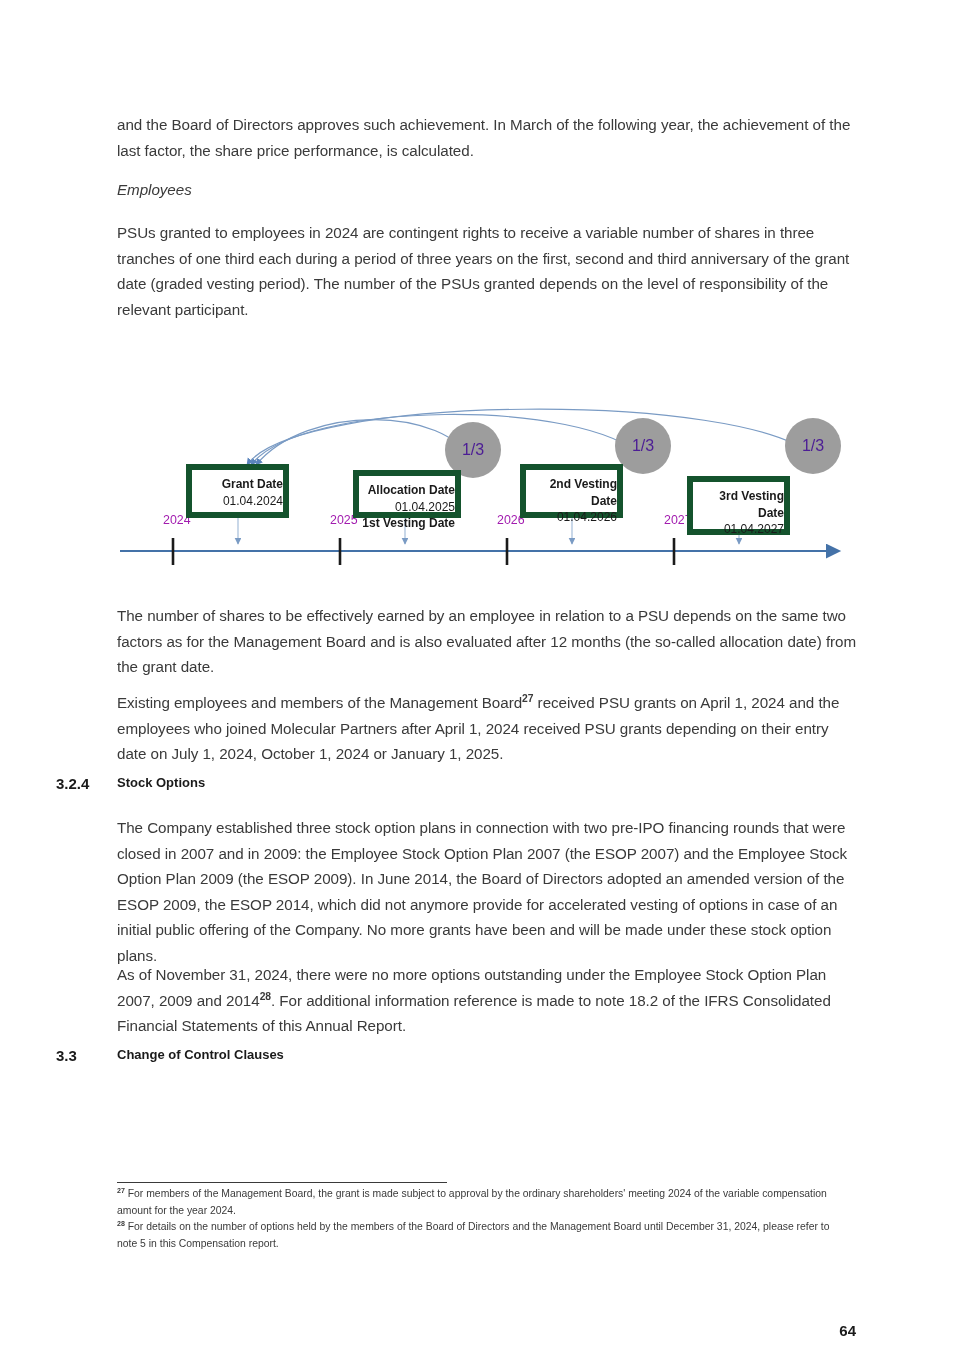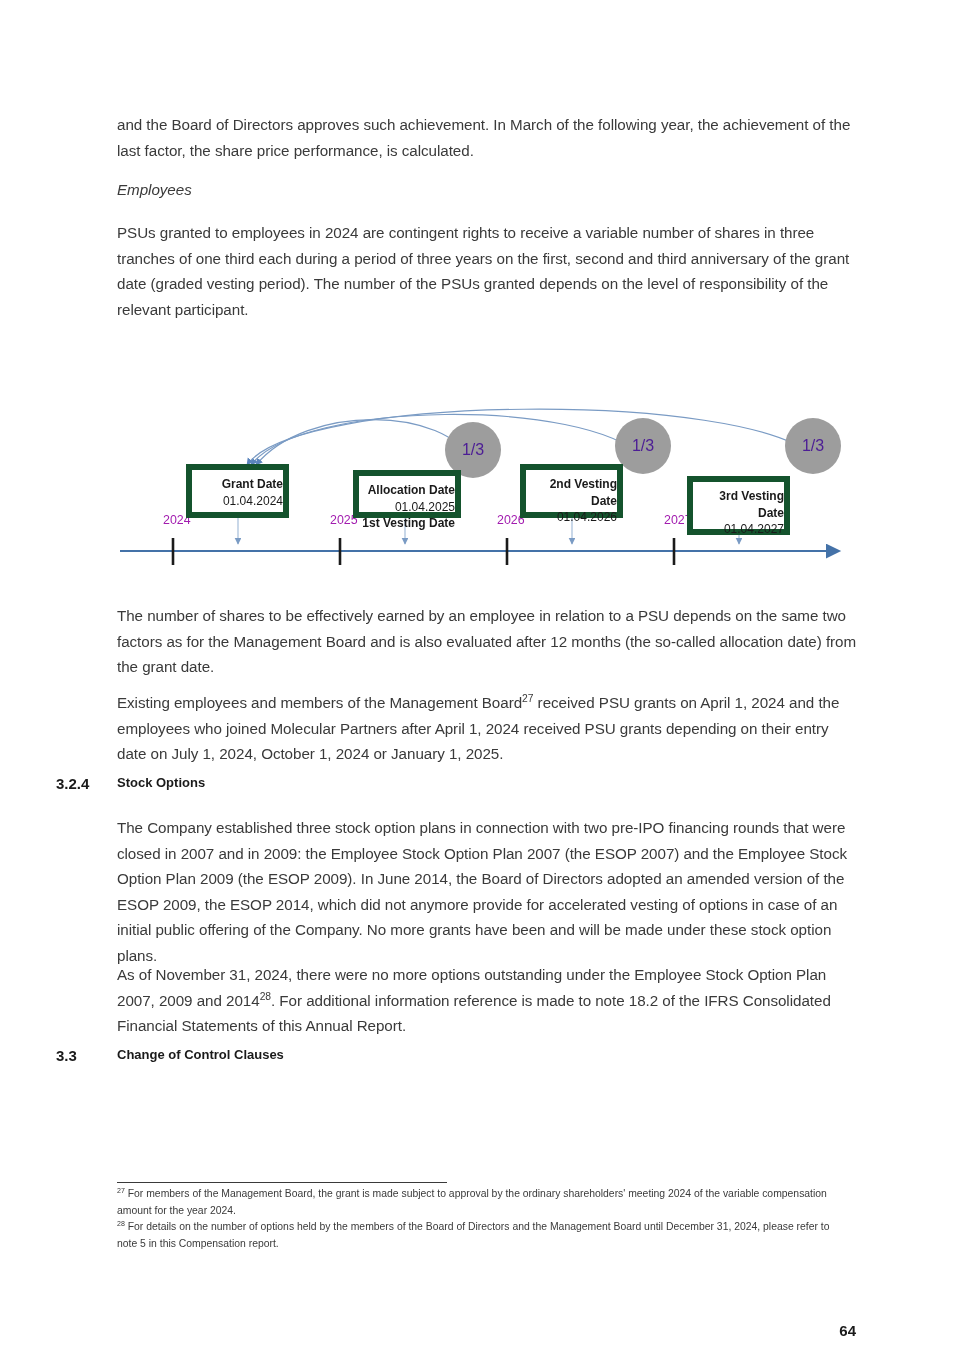--- a/index.html
+++ b/index.html
@@ -44,20 +44,21 @@
     left: 117px;
     font-size: 13px;
     font-weight: bold;
     color: #1a1a1a;
   }
 
   sup {
     font-size: 0.68em;
     vertical-align: super;
     line-height: 0;
+    font-weight: bold;
   }
 
   
   .fn-rule {
     position: absolute;
     left: 117px;
     top: 1182px;
     width: 330px;
     height: 0;
     border-top: 1.6px solid #3a3a3a;

